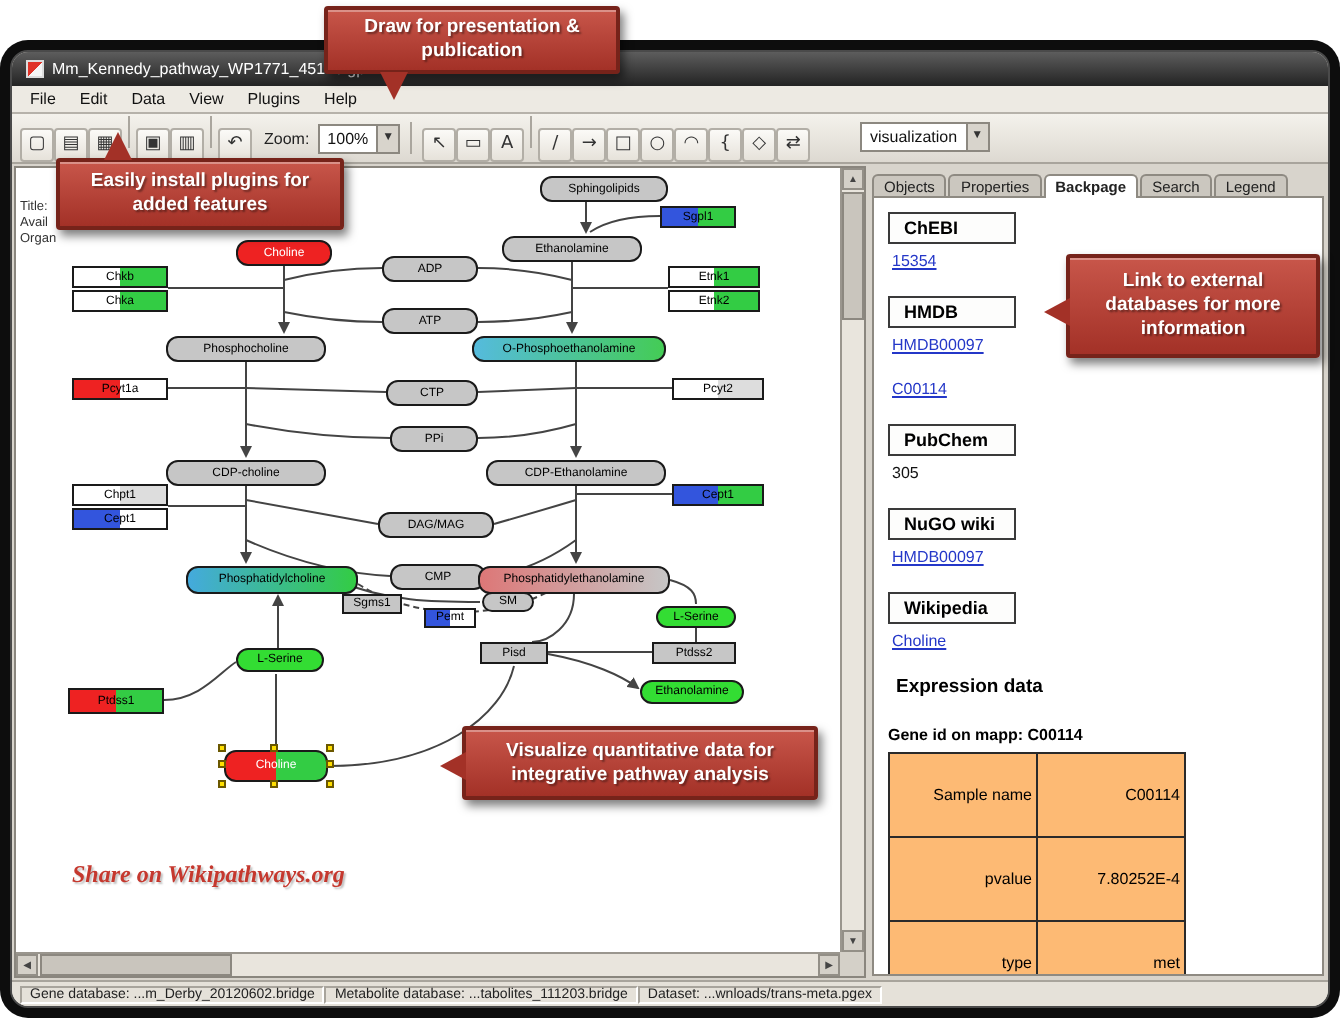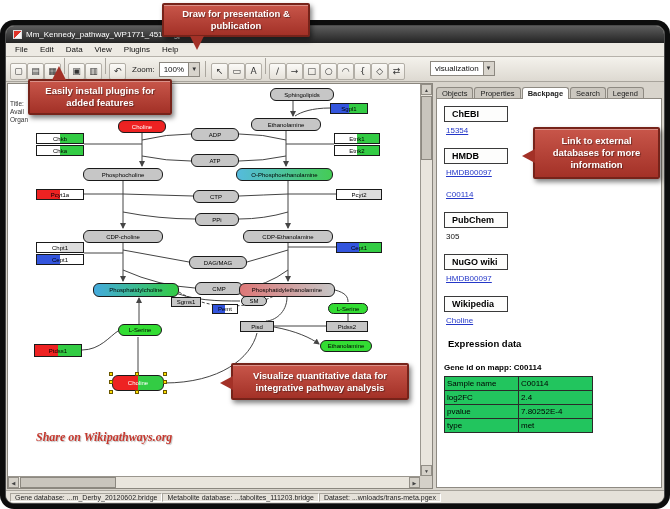--- a/index.html
+++ b/index.html
@@ -109,21 +109,21 @@
   .bp { flex:1; background:#fff; border:1px solid #8e8a82; margin-top:-1px; padding:7px 7px;
     font-size:8px; overflow:hidden; }
   .bp-section { margin-bottom:13px; }
   .bp-title { display:inline-block; border:1px solid #3a3a3a; background:#fdfdfc;
     font-weight:bold; font-size:9px; padding:2px 7px; min-width:64px; }
   .bp-value { margin:4px 0 0 2px; color:#111; }
   .bp-value.link { color:#2437c8; text-decoration:underline; cursor:pointer; }
   .expr-title { font-weight:bold; font-size:9.5px; margin:2px 4px 14px; }
   .geneid { font-weight:bold; font-size:8px; margin-bottom:4px; }
   .expr-table { border-collapse:collapse; font-size:8px; }
-  .expr-table td { border:1px solid #2a2a2a; width:74px; text-align:left; padding:2px 2px; background:#22c55e; }
+  .expr-table td { border:1px solid #2a2a2a; width:74px; text-align:right; padding:16px 2px; background:#fdba74; }
 
   
   .statusbar { height:13px; flex:0 0 13px; background:#e5e1d9; border-top:1px solid #a8a49c;
     display:flex; align-items:center; gap:3px; padding:0 4px; font-size:7px; color:#222; }
   .sseg { border:1px solid #a8a49c; border-right-color:#fff; border-bottom-color:#fff;
     height:10px; line-height:9px; padding:0 4px; white-space:nowrap; overflow:hidden; }
 
   
   .callout {
     position:absolute; z-index:30; background:linear-gradient(180deg,#c8564a,#a33127);
@@ -378,24 +378,20 @@
             </div>
           <div class="expr-title">Expression data</div>
           <div class="geneid">Gene id on mapp: C00114</div>
           <table class="expr-table">
             <tbody id="expr-rows">
                 <tr class="expr-row">
                   <td>Sample name</td>
                   <td>C00114</td>
                 </tr>
                 <tr class="expr-row">
-                  <td>log2FC</td>
-                  <td>2.4</td>
-                </tr>
-                <tr class="expr-row">
                   <td>pvalue</td>
                   <td>7.80252E-4</td>
                 </tr>
                 <tr class="expr-row">
                   <td>type</td>
                   <td>met</td>
                 </tr>
               </tbody>
           </table>
         </div>

